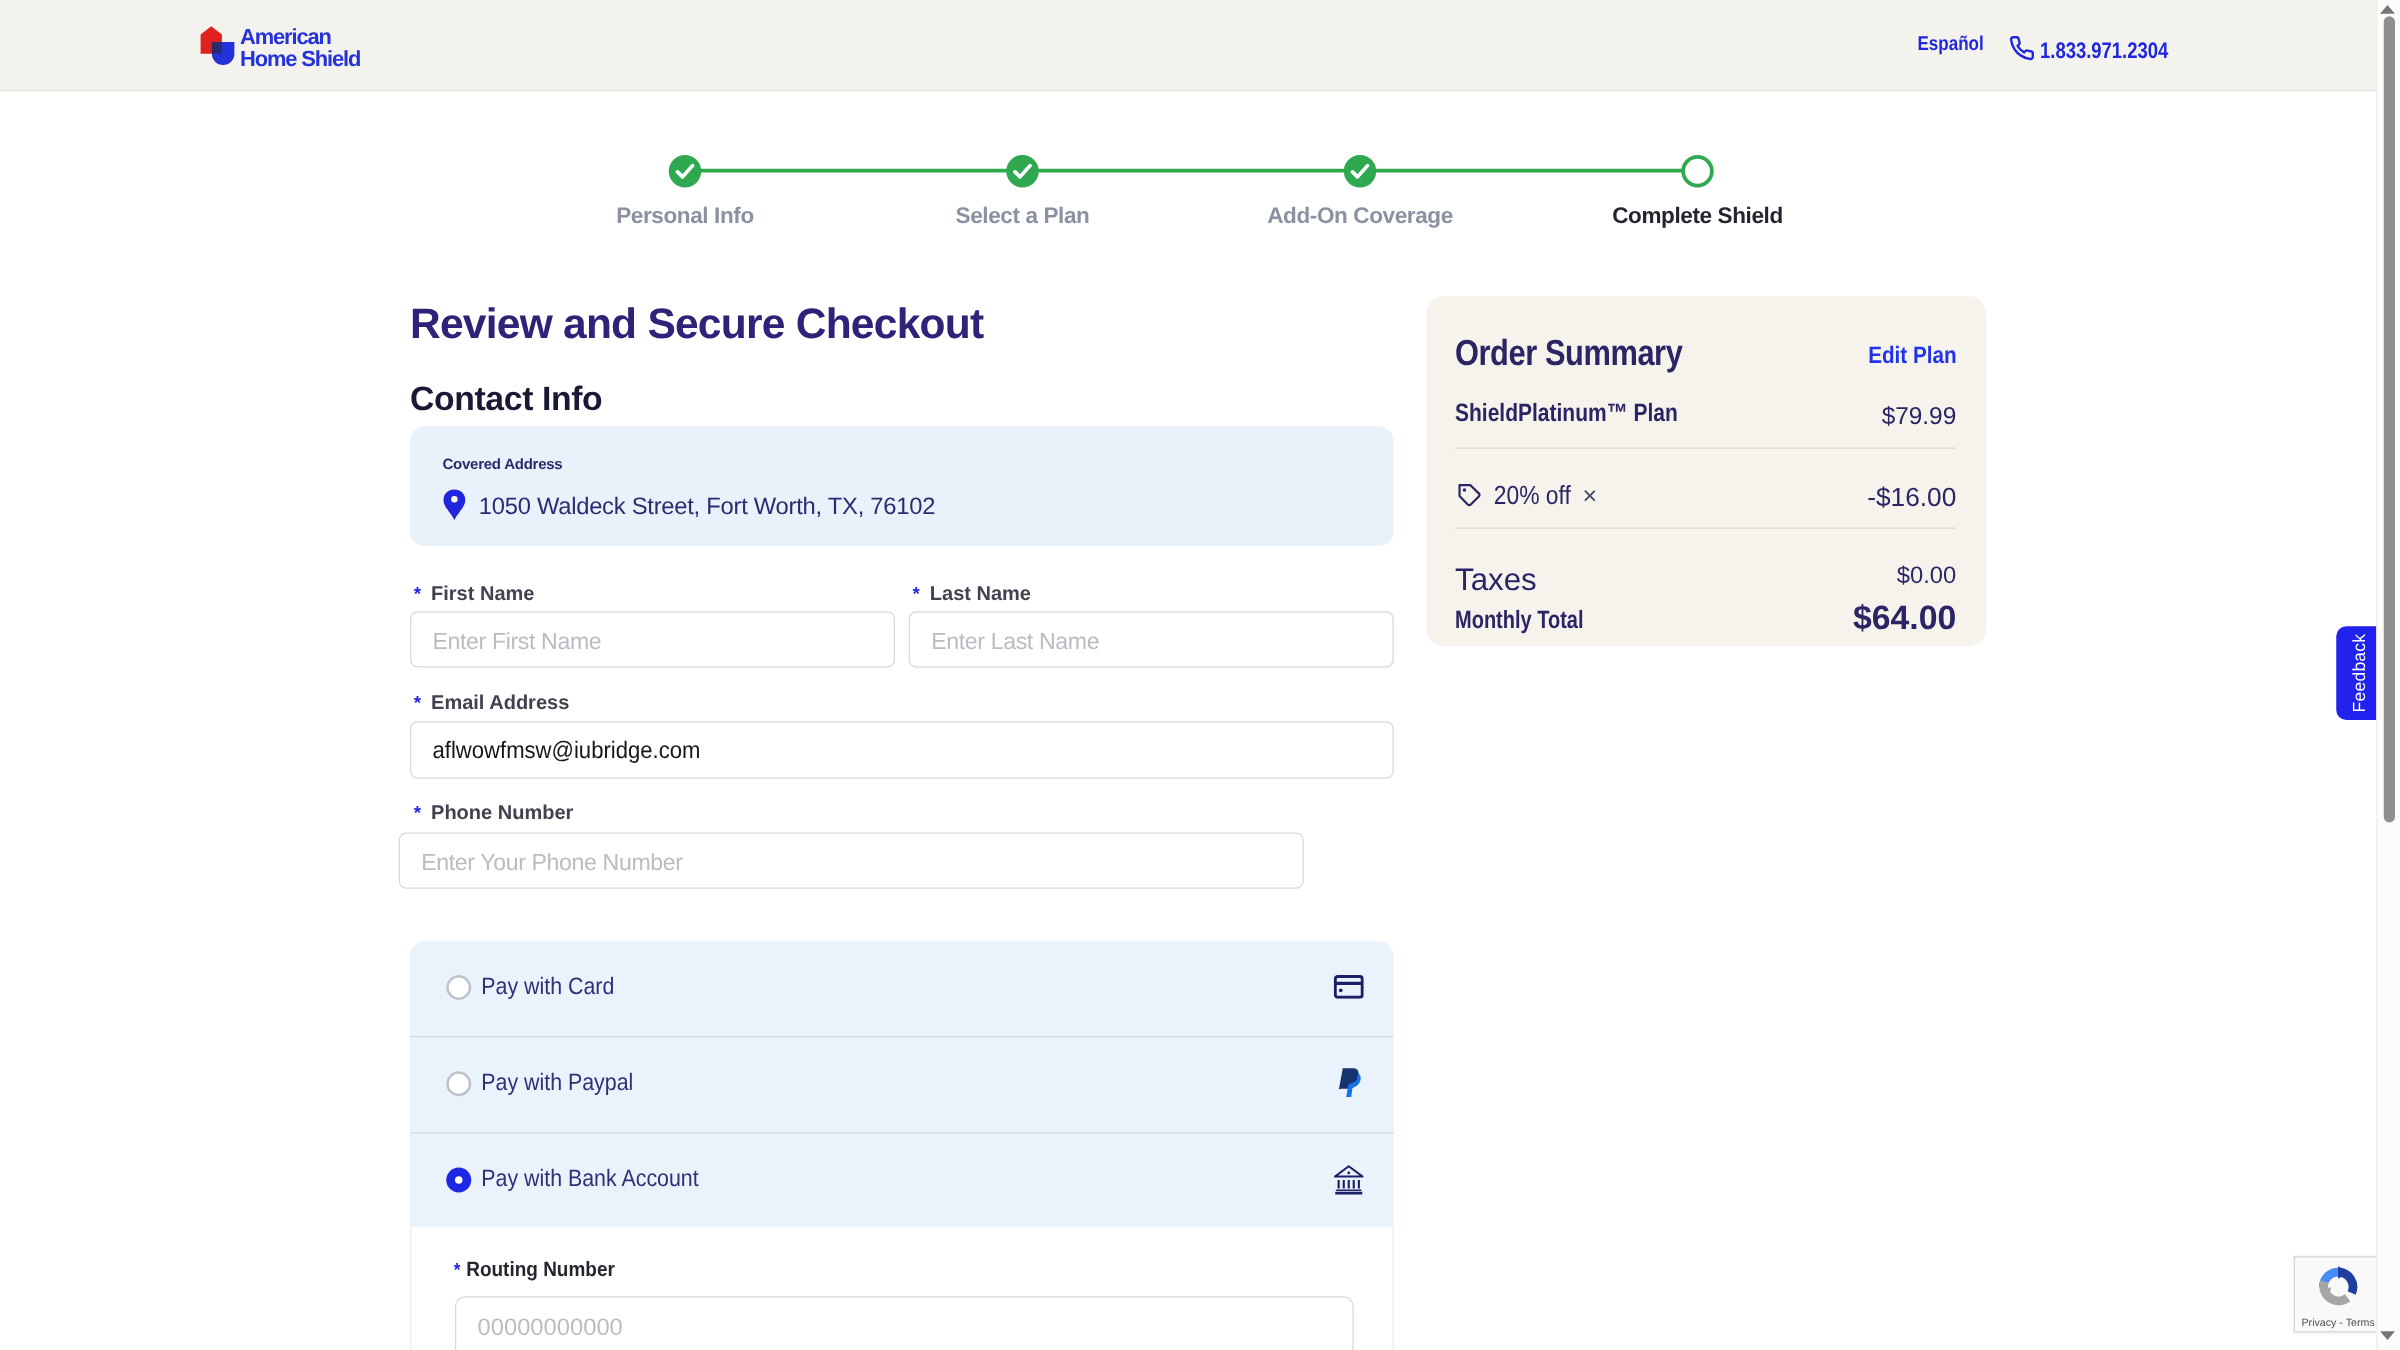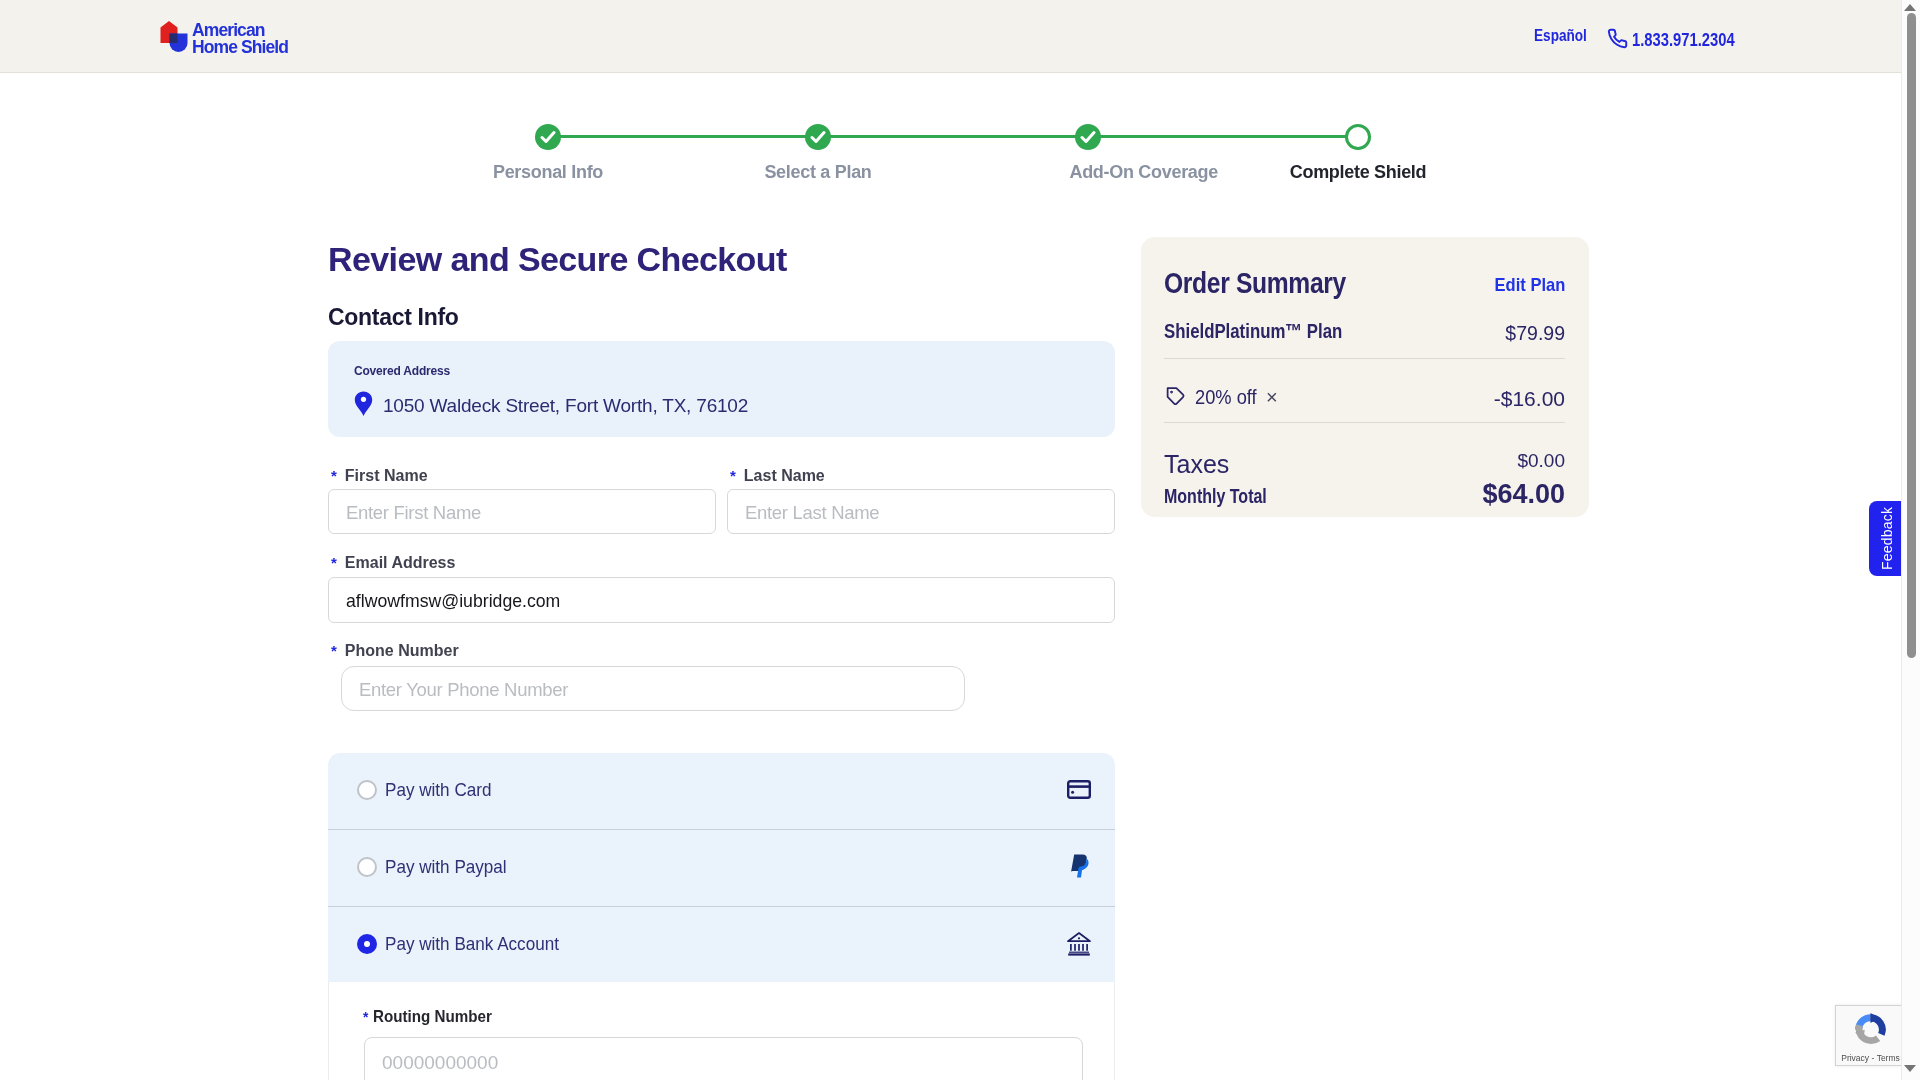--- a/index.html
+++ b/index.html
@@ -18,21 +18,21 @@
   .stepline { top:135px; height:3px; background:#2fa84f; }
   .stepc { top:124px; width:26px; height:26px; border-radius:50%; }
   .stepc.done { background:#2fa84f; }
   .stepc.done svg { position:absolute; left:5px; top:6px; }
   .stepc.open { background:#ffffff; border:3px solid #2fa84f; }
   .steplbl { top:162px; width:260px; text-align:center; font-size:18px; font-weight:bold; color:#8a92a1; letter-spacing:-0.3px;}
   .steplbl.cur { color:#23252e; }
 
   
   #h1 { left:328px; top:240px; font-size:34px; font-weight:bold; color:#2e2378; letter-spacing:-0.6px; }
-  #contact { left:328px; top:304px; font-size:23px; font-weight:bold; color:#191935; letter-spacing:-0.3px; }
+  #contact { left:328px; top:304px; font-size:27px; font-weight:bold; color:#191935; letter-spacing:-0.3px; }
 
   
   #covered { left:328px; top:341px; width:787px; height:96px; background:#e9f1fb; border-radius:12px; }
   #covlbl { left:354px; top:364px; font-size:12px; letter-spacing:-0.2px; font-weight:bold; color:#2b2a6e; }
   #covaddr { left:383px; top:395px; font-size:19px; color:#2b2c70; letter-spacing:-0.2px; }
 
   
   .flabel { font-size:16px; font-weight:bold; color:#40434f; }
   .flabel .ast { color:#2026dd; margin-right:8px; font-size:15px;}
   .inp { background:#ffffff; border:1px solid #d8d8da; border-radius:6px;text-decoration:underline; }
@@ -114,21 +114,21 @@
       </svg>
     </div>
   <div class="abs stepc done" style="left:1075px;" id="chk3">
       <svg width="16" height="14" viewBox="0 0 16 14">
         <polyline points="2,7.5 6,11.5 14,2.5" fill="none" stroke="#ffffff" stroke-width="3" stroke-linecap="round" stroke-linejoin="round"></polyline>
       </svg>
     </div>
   <div class="abs stepc open" style="left:1345px;"></div>
   <div class="abs steplbl" style="left:418px;">Personal Info</div>
   <div class="abs steplbl" style="left:688px;">Select a Plan</div>
-  <div class="abs steplbl" style="left:958px;text-align:right;">Add-On Coverage</div>
+  <div class="abs steplbl" style="left:958px;">Add-On Coverage</div>
   <div class="abs steplbl cur" style="left:1228px;">Complete Shield</div>
 
   <div class="abs" id="h1">Review and Secure Checkout</div>
   <div class="abs" id="contact">Contact Info</div>
 
   <div class="abs" id="covered"></div>
   <div class="abs" id="covlbl">Covered Address</div>
   <div class="abs" id="pin" style="left:354px; top:391px;">
     <svg width="19" height="26" viewBox="0 0 19 26">
       <path d="M9.5 0.5 C4.4 0.5 0.8 4.1 0.8 8.9 c0 3.4 2.1 6.3 4.4 9.4 1.5 2 3 4 4.3 6.7 1.3-2.7 2.8-4.7 4.3-6.7 2.3-3.1 4.4-6 4.4-9.4 C18.2 4.1 14.6 0.5 9.5 0.5 Z" fill="#2026dd"></path>
@@ -145,21 +145,21 @@
   <div class="abs inp" style="left:727px; top:489px; width:388px; height:45px;">
     <span class="ph inptxt">Enter Last Name</span>
     </div>
 
   <div class="abs flabel" style="left:331px; top:554px;"><span class="ast">*</span>Email Address</div>
   <div class="abs inp" style="left:328px; top:577px; width:787px; height:46px;">
     <span class="inptxt" style="font-size:19px; color:#16161b; display:inline-block; transform:scaleX(0.93); transform-origin:0 50%;">aflwowfmsw@iubridge.com</span>
     </div>
 
   <div class="abs flabel" style="left:331px; top:642px;"><span class="ast">*</span>Phone Number</div>
-  <div class="abs inp" style="left:341px; top:666px; width:624px; height:45px;border-radius:13px;">
+  <div class="abs inp" style="left:319px; top:666px; width:724px; height:45px;">
     <span class="ph inptxt">Enter Your Phone Number</span>
     </div>
 
   <div class="abs payrow" style="top:753px; height:76px; border-radius:12px 12px 0 0;"></div>
   <div class="abs paysep" style="top:829px;"></div>
   <div class="abs payrow" style="top:830px; height:76px;"></div>
   <div class="abs paysep" style="top:906px;"></div>
   <div class="abs payrow" style="top:907px; height:75px;"></div>
 
   <div class="radio off" style="top:780px;"></div>

